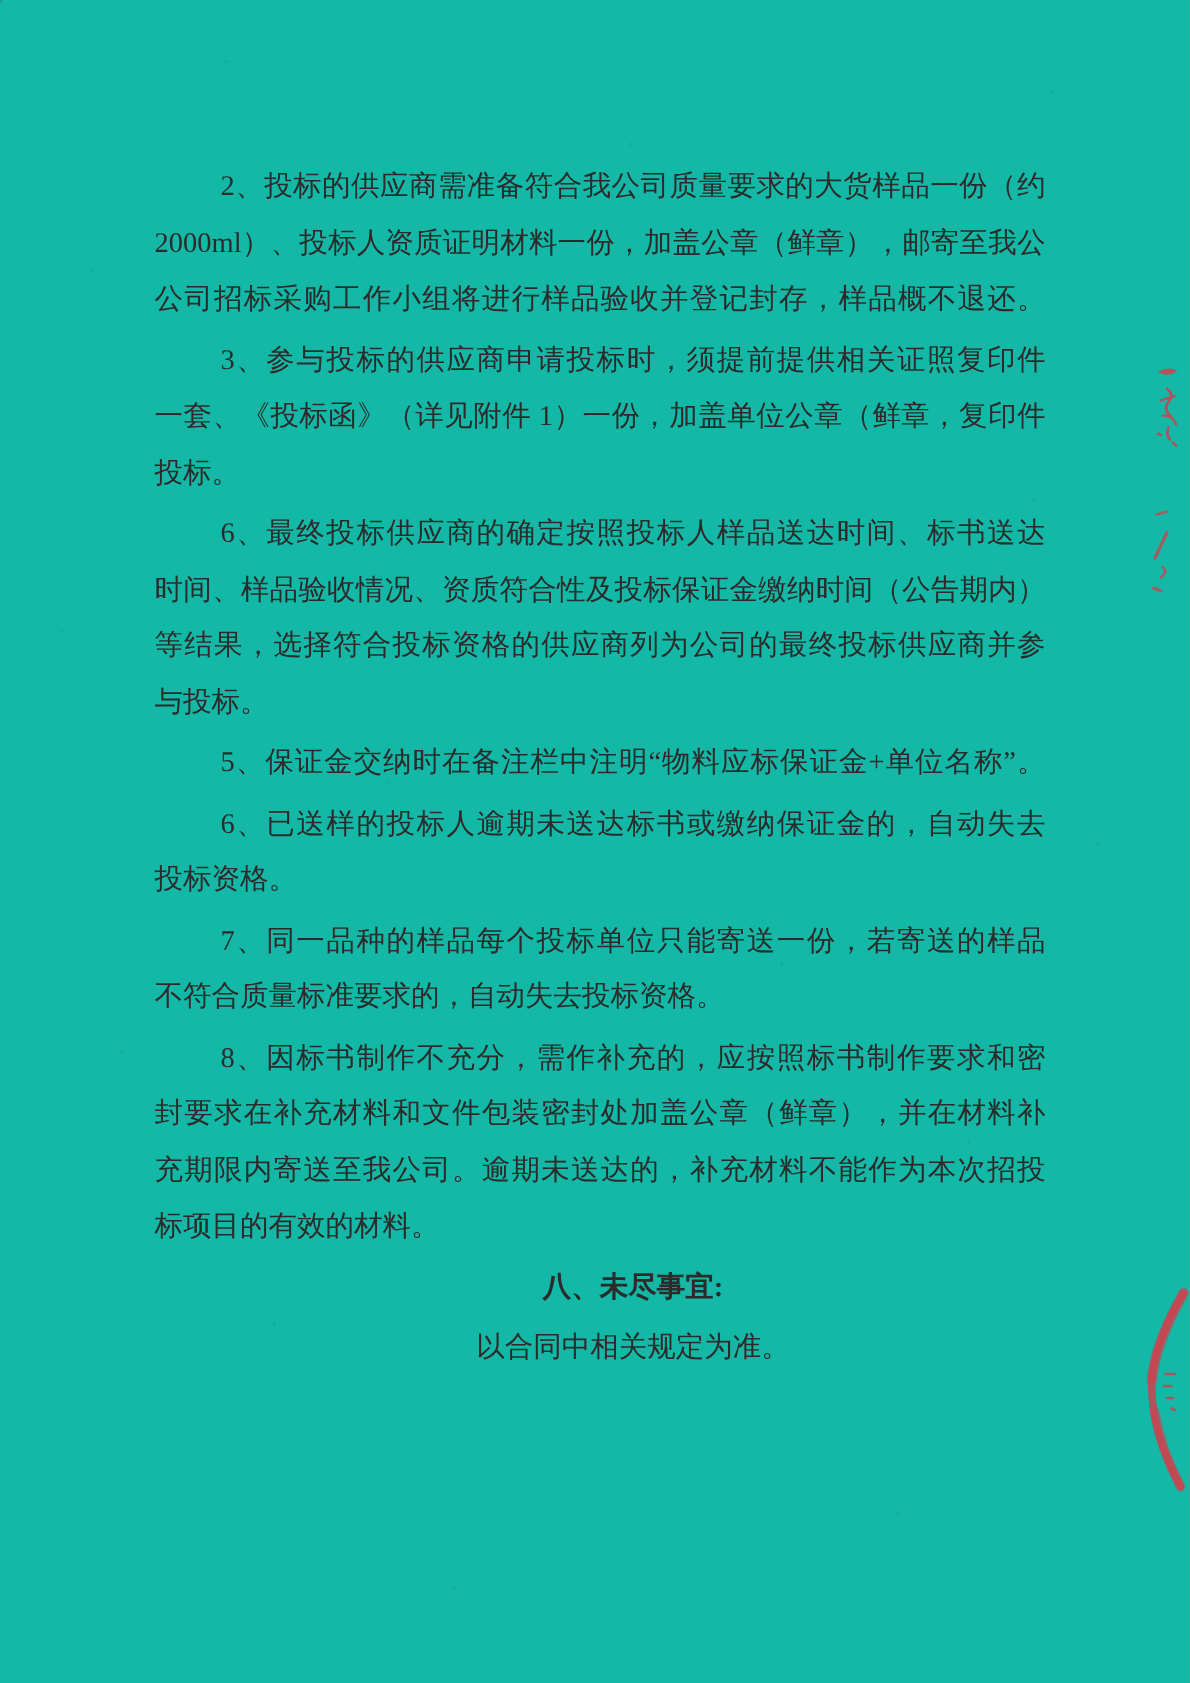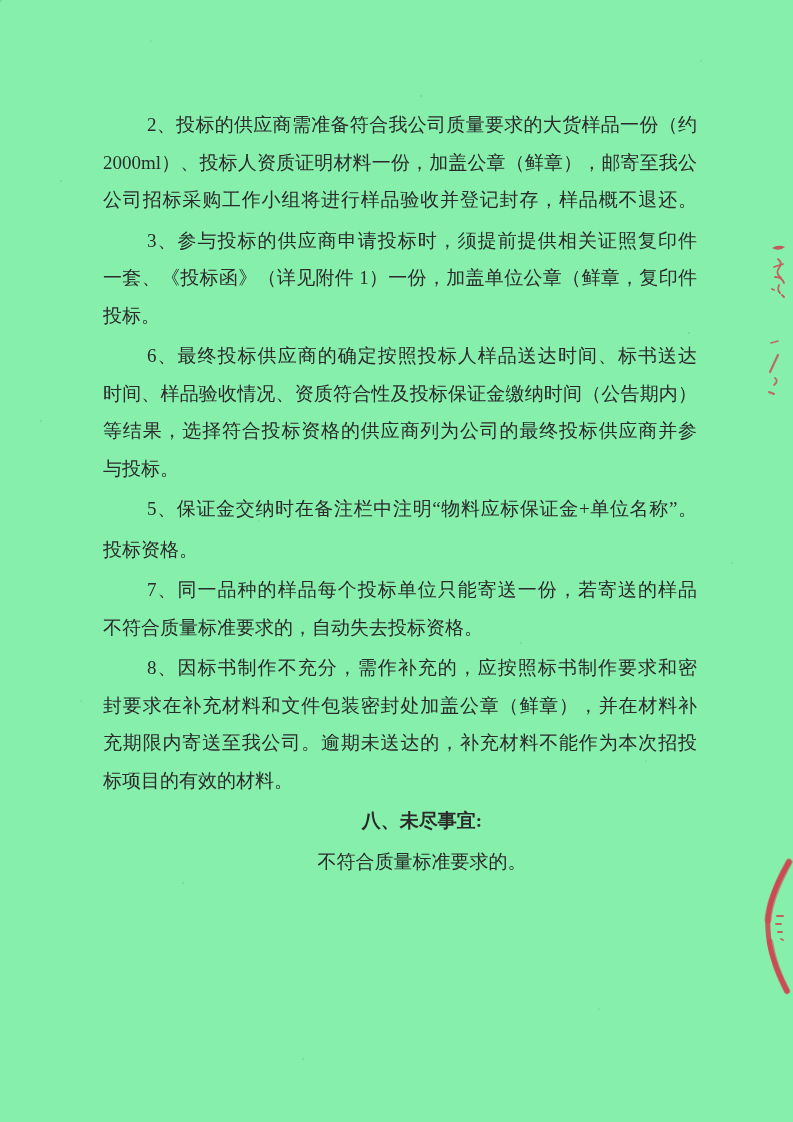--- a/index.html
+++ b/index.html
@@ -1,20 +1,20 @@
 <!DOCTYPE html>
 <html><head>
 <meta charset="utf-8">
 <style>
   html,body { margin:0; padding:0; background:#888; }
   .page {
     position:relative;
     width:793px; height:1122px;
     margin:0 auto;
-    background:#86efac;
+    background:#14b8a6;
     overflow:hidden;
     font-family:"Liberation Serif","DejaVu Serif",serif;
   }
   
   .noise {
     position:absolute; left:0; top:0; width:2px; height:2px; border-radius:50%;
     background:rgba(60,60,60,.18);
     box-shadow:
       60px 180px 0 rgba(60,60,60,.12),
       150px 40px 0 rgba(60,60,60,.10),
@@ -68,37 +68,38 @@
       <div class="para">
         <div class="ln indent fill">6、最终投标供应商的确定按照投标人样品送达时间、标书送达</div>
         <div class="ln fill">时间、样品验收情况、资质符合性及投标保证金缴纳时间（公告期内）</div>
         <div class="ln fill">等结果，选择符合投标资格的供应商列为公司的最终投标供应商并参</div>
         <div class="ln">与投标。</div>
       </div>
       <div class="para">
         <div class="ln indent fill">5、保证金交纳时在备注栏中注明“物料应标保证金+单位名称”。</div>
       </div>
       <div class="para">
+        <div class="ln indent fill">6、已送样的投标人逾期未送达标书或缴纳保证金的，自动失去</div>
         <div class="ln">投标资格。</div>
       </div>
       <div class="para">
         <div class="ln indent fill">7、同一品种的样品每个投标单位只能寄送一份，若寄送的样品</div>
         <div class="ln">不符合质量标准要求的，自动失去投标资格。</div>
       </div>
       <div class="para">
         <div class="ln indent fill">8、因标书制作不充分，需作补充的，应按照标书制作要求和密</div>
         <div class="ln fill">封要求在补充材料和文件包装密封处加盖公章（鲜章），并在材料补</div>
         <div class="ln fill">充期限内寄送至我公司。逾期未送达的，补充材料不能作为本次招投</div>
         <div class="ln">标项目的有效的材料。</div>
       </div>
       <div class="para bold">
         <div class="ln indent">八、未尽事宜:</div>
       </div>
       <div class="para">
-        <div class="ln indent">不符合质量标准要求的。</div>
+        <div class="ln indent">以合同中相关规定为准。</div>
       </div>
     </div>
 
   <svg class="stamp stamp-a" width="28" height="58" viewBox="0 0 28 58">
     <path d="M 8 5 q 6 -4 13 -1 q -6 5 -13 1 z" opacity="0.85" fill="#cf3f4d"></path>
     <g fill="none" stroke-linecap="round" stroke-width="1.8" opacity="0.8">
       <path d="M 14 16 q 5 4 1 9 t 2 10" stroke="#cf3f4d"></path>
       <path d="M 10 24 l 9 -3" stroke="#cf3f4d"></path>
       <path d="M 11 34 q 7 0 9 6" stroke="#cf3f4d"></path>
       <path d="M 15 42 q -2 5 1 8" stroke="#cf3f4d"></path>

